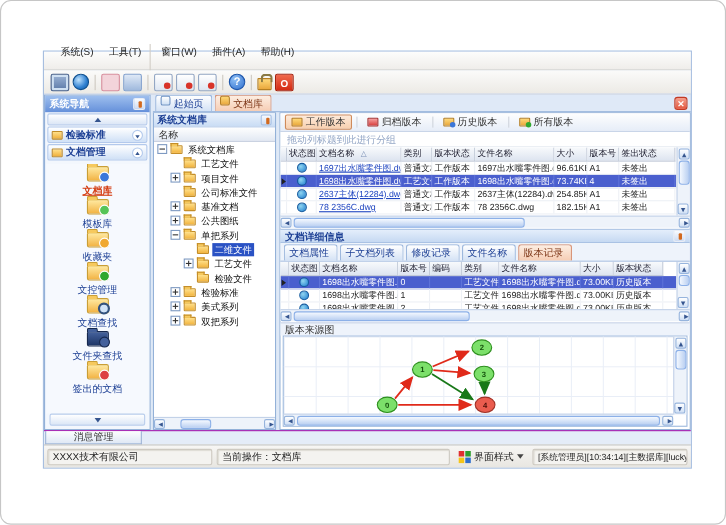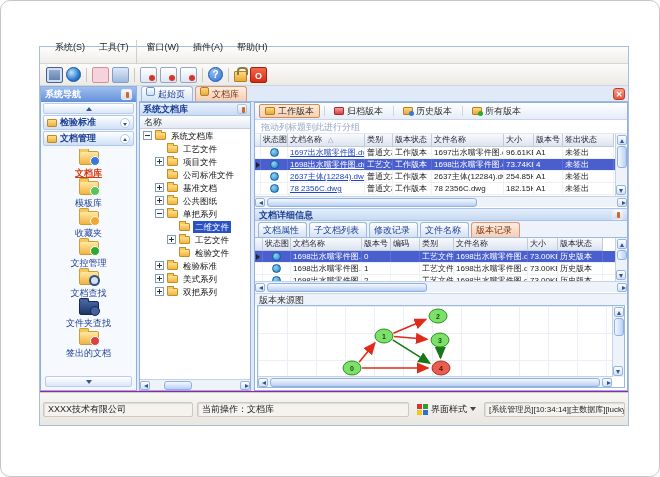--- a/index.html
+++ b/index.html
@@ -55,21 +55,21 @@
 .ic-docsearch{background:linear-gradient(#ffe9a0,#f2b344)}
 .ic-docsearch::after{background:#cfe2f8;border:2px solid #33527e;width:7px;height:7px}
 .ic-foldersearch{background:linear-gradient(#44619c,#1d3566);border-color:#16284e}
 .ic-foldersearch::before{background:#44619c;border-color:#16284e}
 .ic-foldersearch::after{background:#44619c;border:1px solid #16284e}
 .ic-checkedout::after{background:#dd4040}
 .sidebar .bottomarrow{position:absolute;left:2px;right:2px;bottom:2px}
 
 .msgbar{position:absolute;left:0;right:0;bottom:21px;height:13px;background:#e4ecf8;border-top:1px solid #a21caf}
 .msgtab{position:absolute;left:1px;top:0;width:88px;height:12px;background:linear-gradient(#fdfefe,#dfe8f5);border:1px solid #9fb5d6;border-top:0;line-height:11px;text-align:center;color:#333}
-.statusbar{position:absolute;left:0;right:0;bottom:0;height:33px;background:linear-gradient(#f7f6f4,#e8e6e1);border-top:1px solid #cfccc4;display:flex;align-items:center;padding:0 3px;gap:4px}
+.statusbar{position:absolute;left:0;right:0;bottom:0;height:21px;background:linear-gradient(#f7f6f4,#e8e6e1);border-top:1px solid #cfccc4;display:flex;align-items:center;padding:0 3px;gap:4px}
 .scell{height:15px;line-height:13px;border:1px solid #cdc9c1;border-radius:2px;background:#f4f3f0;padding:0 4px;box-shadow:inset 1px 1px 1px #dedbd4;white-space:nowrap;overflow:hidden}
 .scompany{width:150px}
 .soper{width:212px}
 .sstyle{display:flex;align-items:center;gap:3px;border:0;box-shadow:none;background:none}
 .styleicon{width:5px;height:5px;background:#e03030;box-shadow:6px 0 0 #2e9e2e,0 6px 0 #f5c518,6px 6px 0 #2f6fce;margin-right:6px;margin-bottom:5px}
 .ddarrow{border-left:3px solid transparent;border-right:3px solid transparent;border-top:4px solid #444;display:inline-block}
 .ssession{flex:1;font-size:8px}
 
 .rightregion{position:absolute;left:99px;top:39px;right:0;bottom:34px}
 .tabstrip{position:absolute;left:0;top:0;right:0;height:16px;border-bottom:1px solid #9db8dd;display:flex;align-items:flex-end;padding-left:2px;gap:2px}

